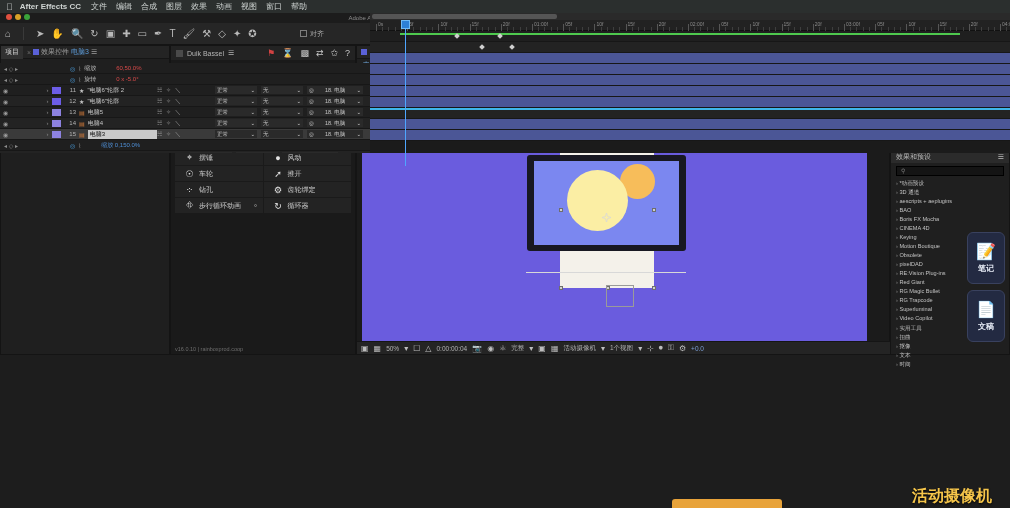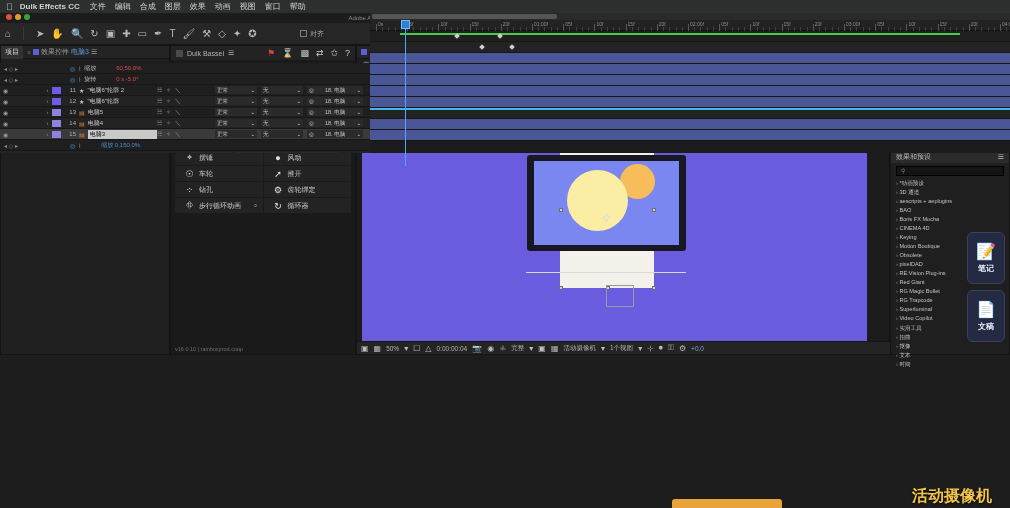--- a/index.html
+++ b/index.html
@@ -181,21 +181,21 @@
   .btm-orange { position:absolute; left:672px; bottom:0; width:110px; height:9px;
     background:#e8a33a; border-radius:3px 3px 0 0; z-index:49; }
 </style>
 </head>
 <body>
 
 <div id="app">
 
   <div class="osbar">
     <span class="apple"></span>
-    <span class="appname">Duik Effects CC</span>
+    <span class="appname">After Effects CC</span>
     <span class="mi">文件</span>
     <span class="mi">编辑</span>
     <span class="mi">合成</span>
     <span class="mi">图层</span>
     <span class="mi">效果</span>
     <span class="mi">动画</span>
     <span class="mi">视图</span>
     <span class="mi">窗口</span>
     <span class="mi">帮助</span>
   </div>

